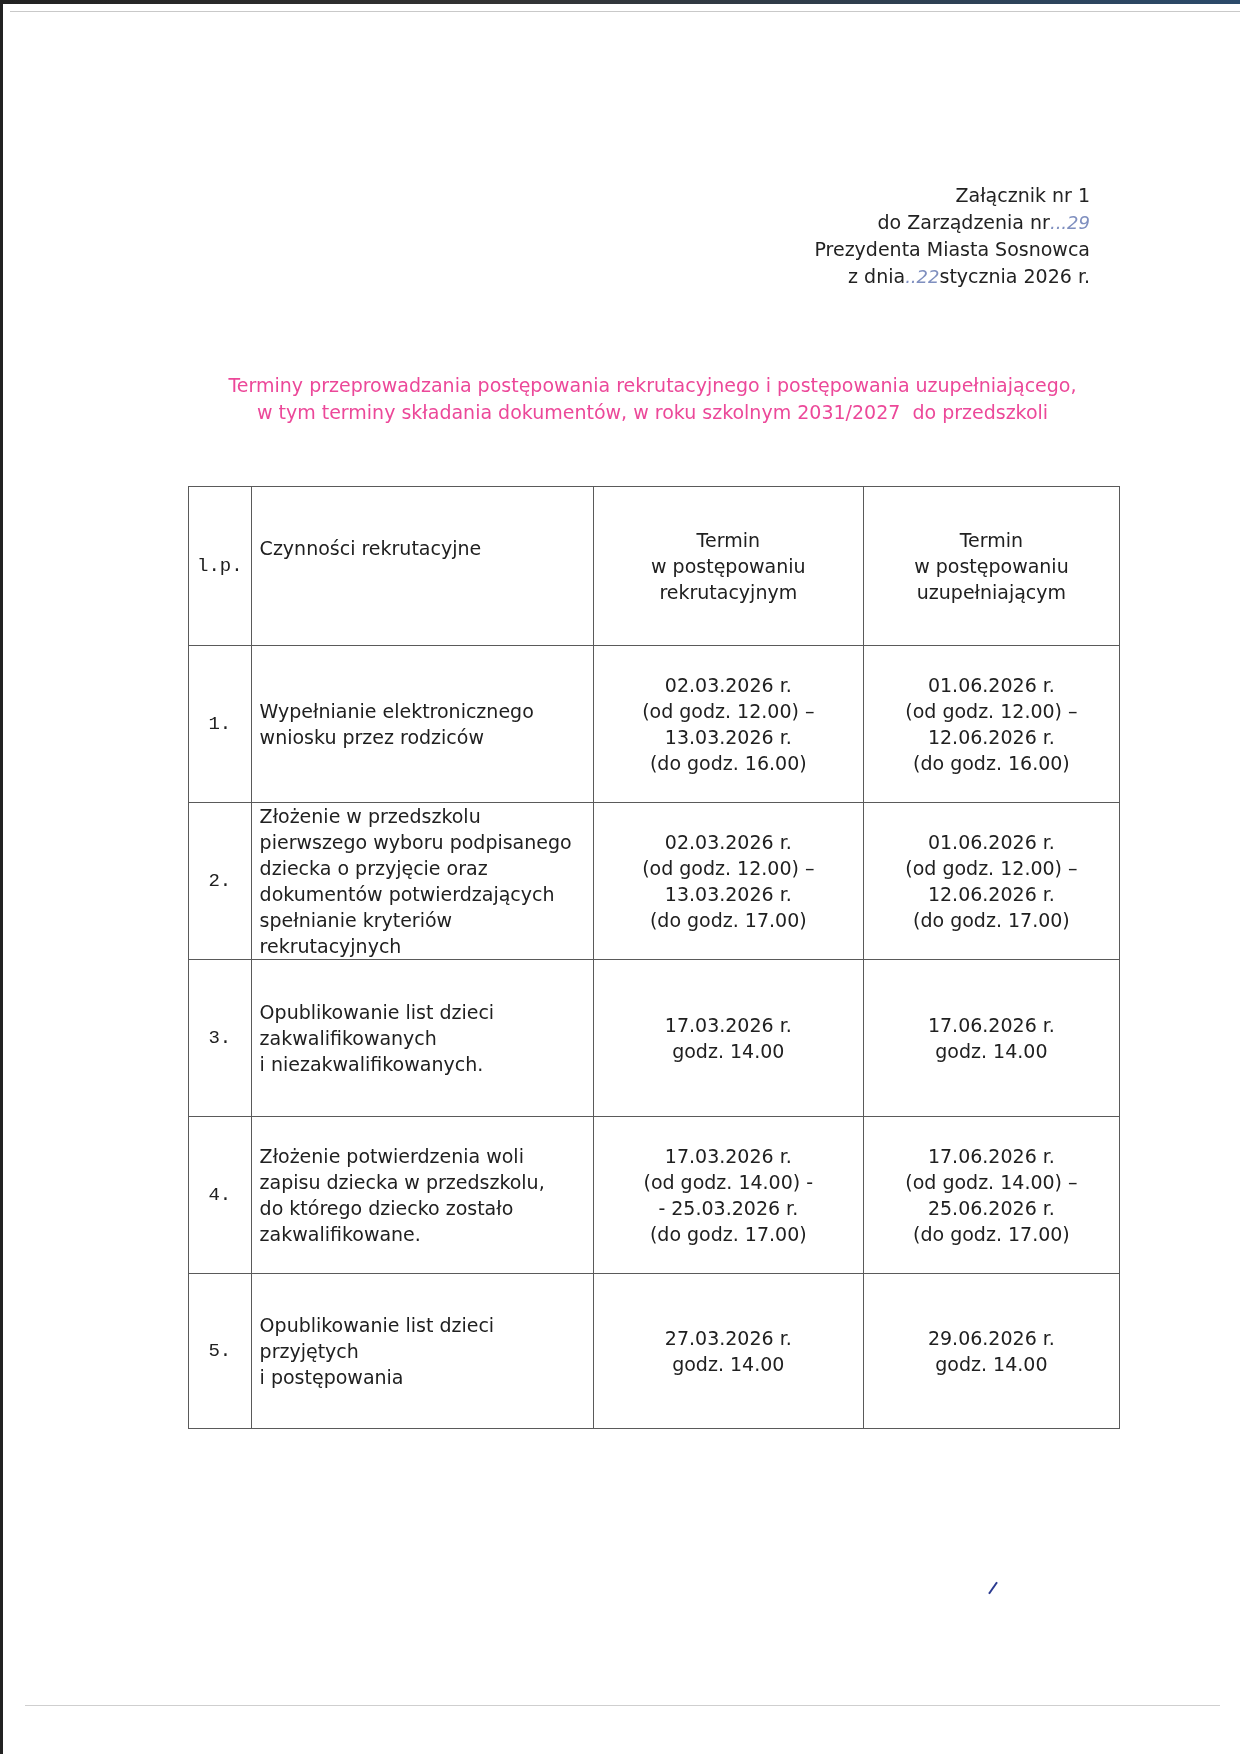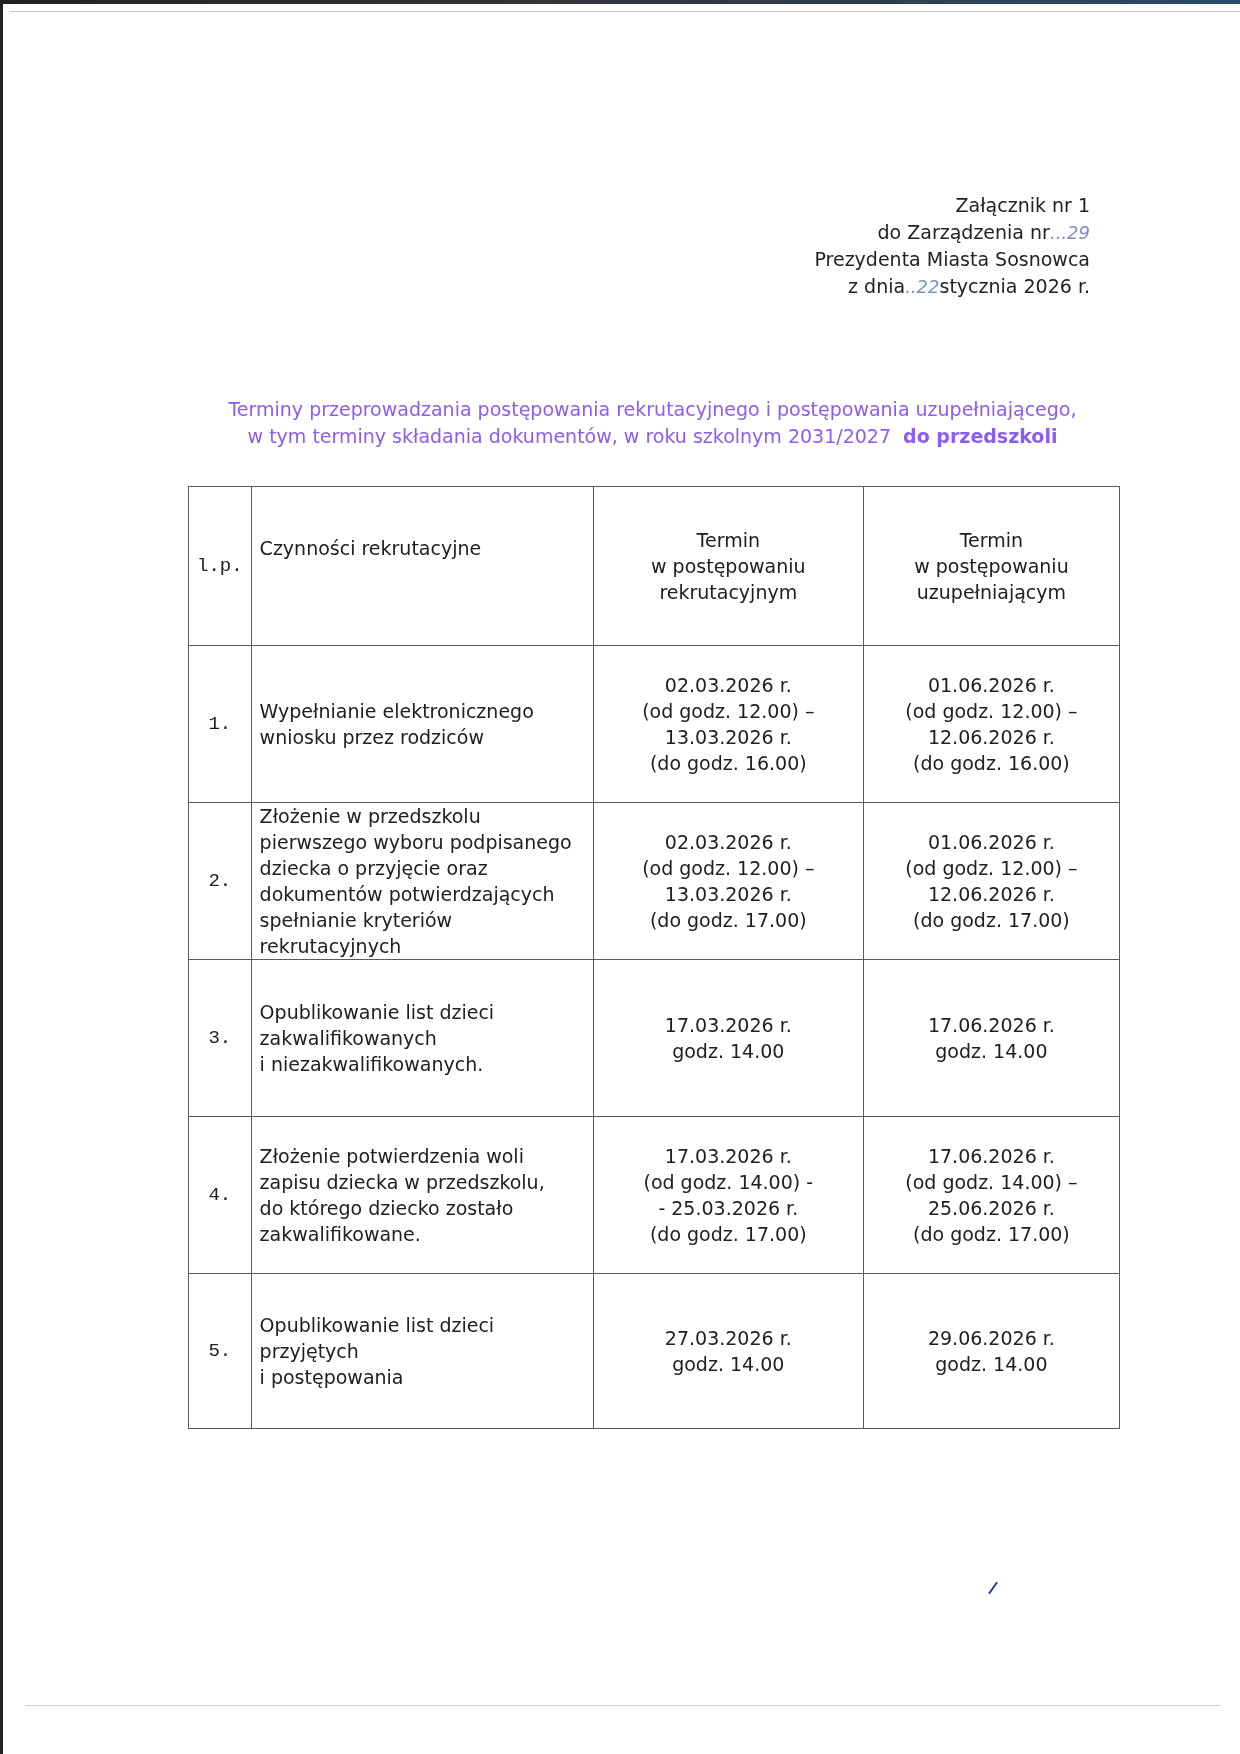--- a/index.html
+++ b/index.html
@@ -5,29 +5,29 @@
     html, body { margin: 0; padding: 0; }
     body {
       width: 1240px; height: 1754px; background: #ffffff; position: relative; overflow: hidden;
       font-family: "DejaVu Sans", "Liberation Sans", sans-serif; color: #1a1a1a;
     }
     .scan-top { position: absolute; left: 0; top: 0; width: 1240px; height: 4px; background: linear-gradient(90deg,#222 0%,#333 40%,#2b4a6a 100%); }
     .scan-topline { position: absolute; left: 10px; top: 11px; width: 1230px; height: 1px; background: #c9c9c9; }
     .scan-left { position: absolute; left: 0; top: 0; width: 3px; height: 1754px; background: #222; }
     .scan-bottomline { position: absolute; left: 25px; top: 1705px; width: 1195px; height: 1px; background: #cfcfcf; }
     .header-block {
-      position: absolute; right: 150px; top: 192px; text-align: right;
+      position: absolute; right: 150px; top: 182px; text-align: right;
       font-size: 19px; line-height: 26.5px; color: #222; margin-left: 10px;
     }
     .handwritten { color: #7f8fbf; font-style: italic; font-size: 18px; }
     .title {
-      position: absolute; left: 185px; width: 935px; top: 396px; text-align: center;
-      font-size: 19px; line-height: 26.5px; color: #8b5cf6;
+      position: absolute; left: 185px; width: 935px; top: 372px; text-align: center;
+      font-size: 19px; line-height: 26.5px; color: #ec4899;
     }
-    .title b { font-weight: bold; }
+    .title b { font-weight: normal; }
     table.schedule {
       position: absolute; left: 188px; top: 486px; width: 932px; border-collapse: collapse;
       font-size: 19px; line-height: 26px; color: #202020;
     }
     table.schedule td, table.schedule th {
       border: 1.5px solid #5a5a5a; vertical-align: middle; padding: 0 8px; font-weight: normal;
     }
     .c-lp { width: 36px; text-align: center; font-family: Liberation Mono, monospace; }
     .c-act { width: 330px; text-align: left; }
     .c-t1 { width: 258px; text-align: center; }

